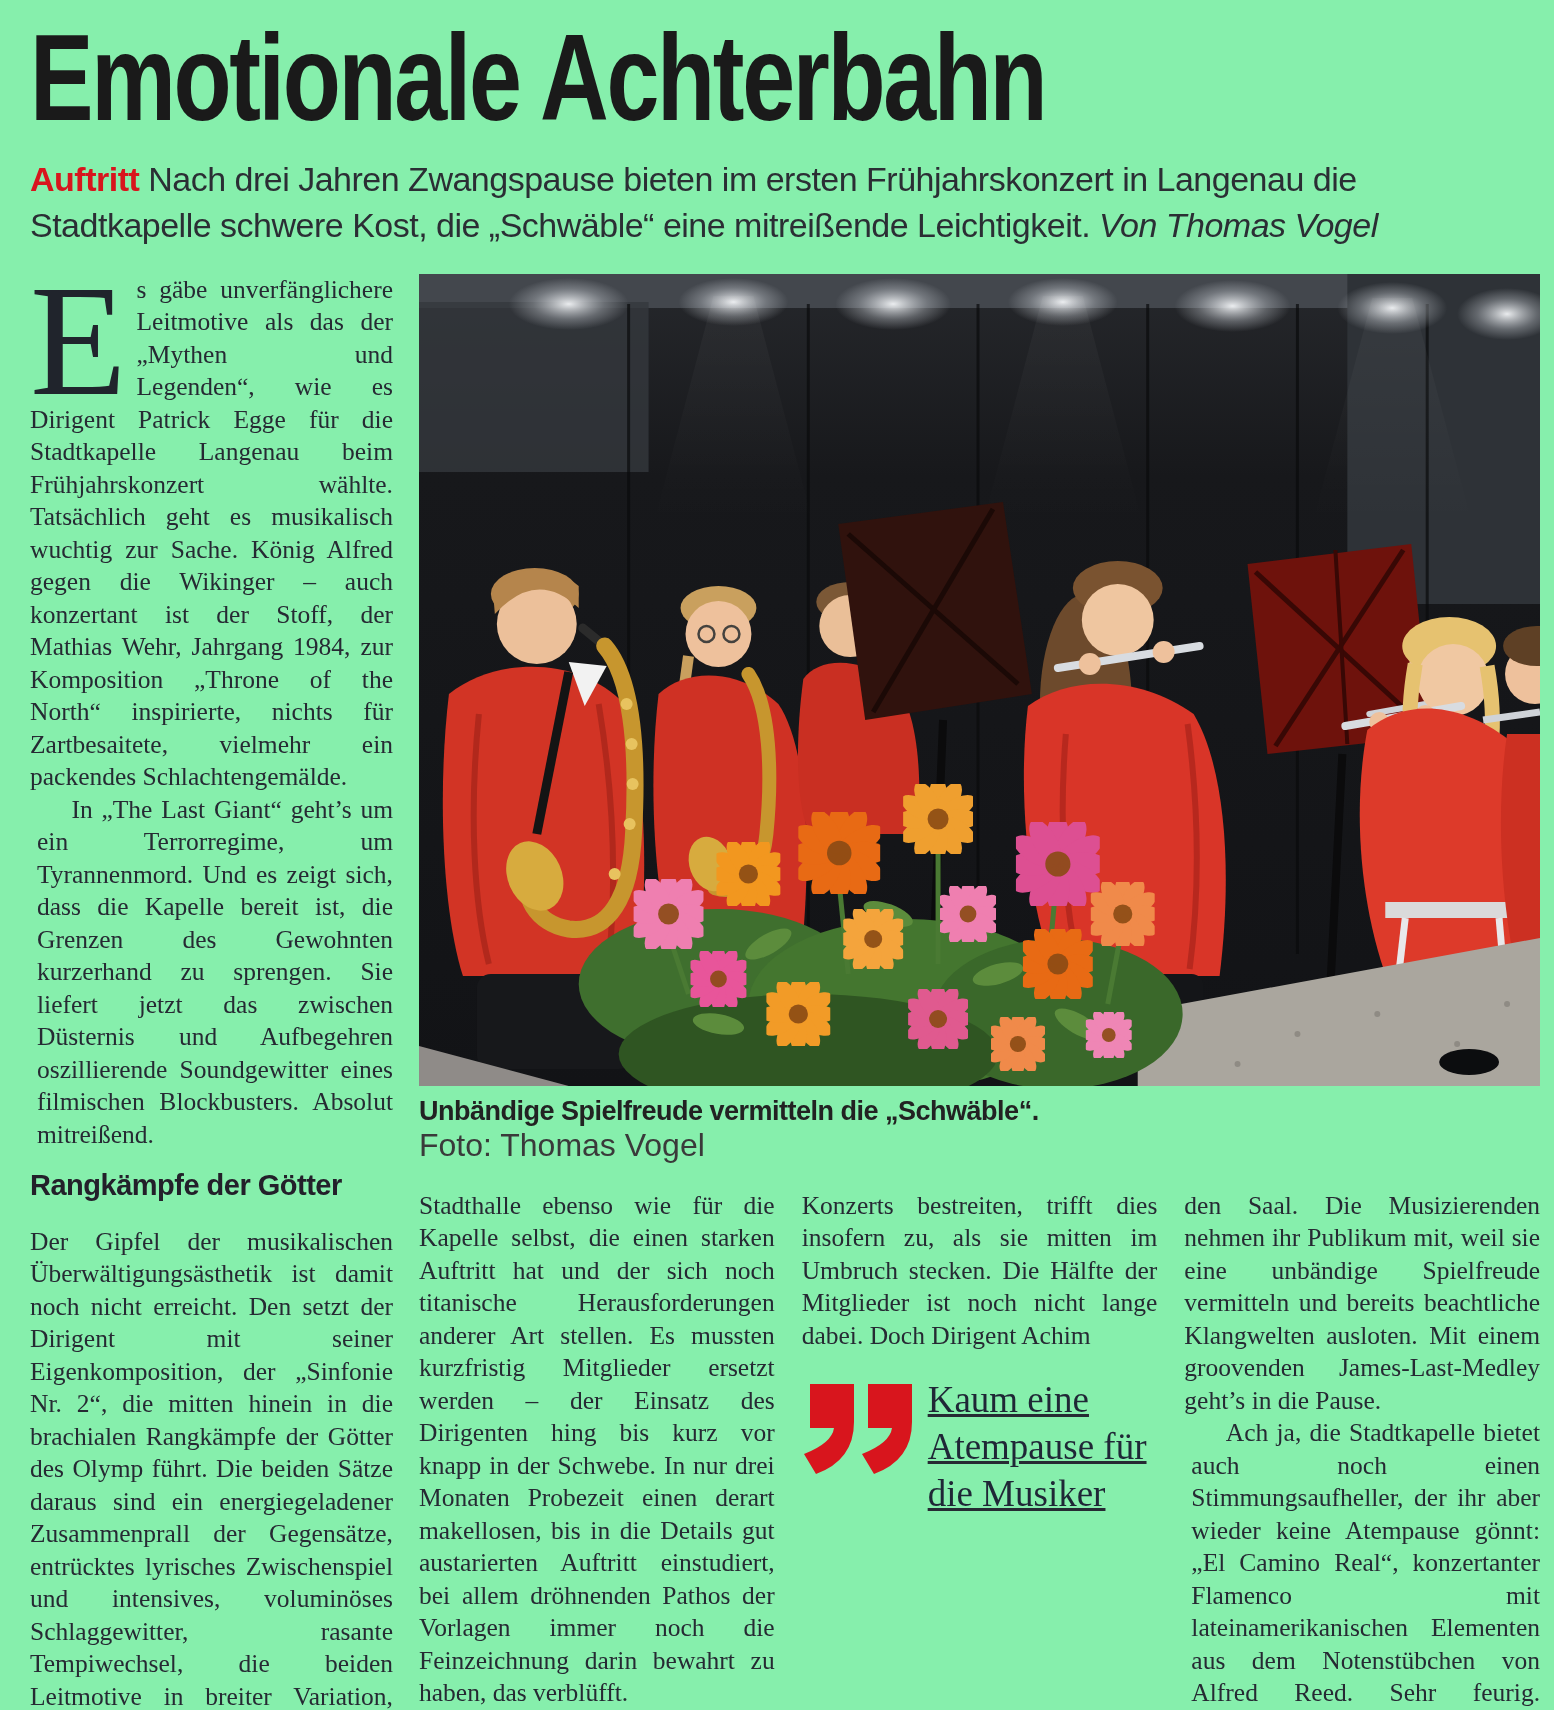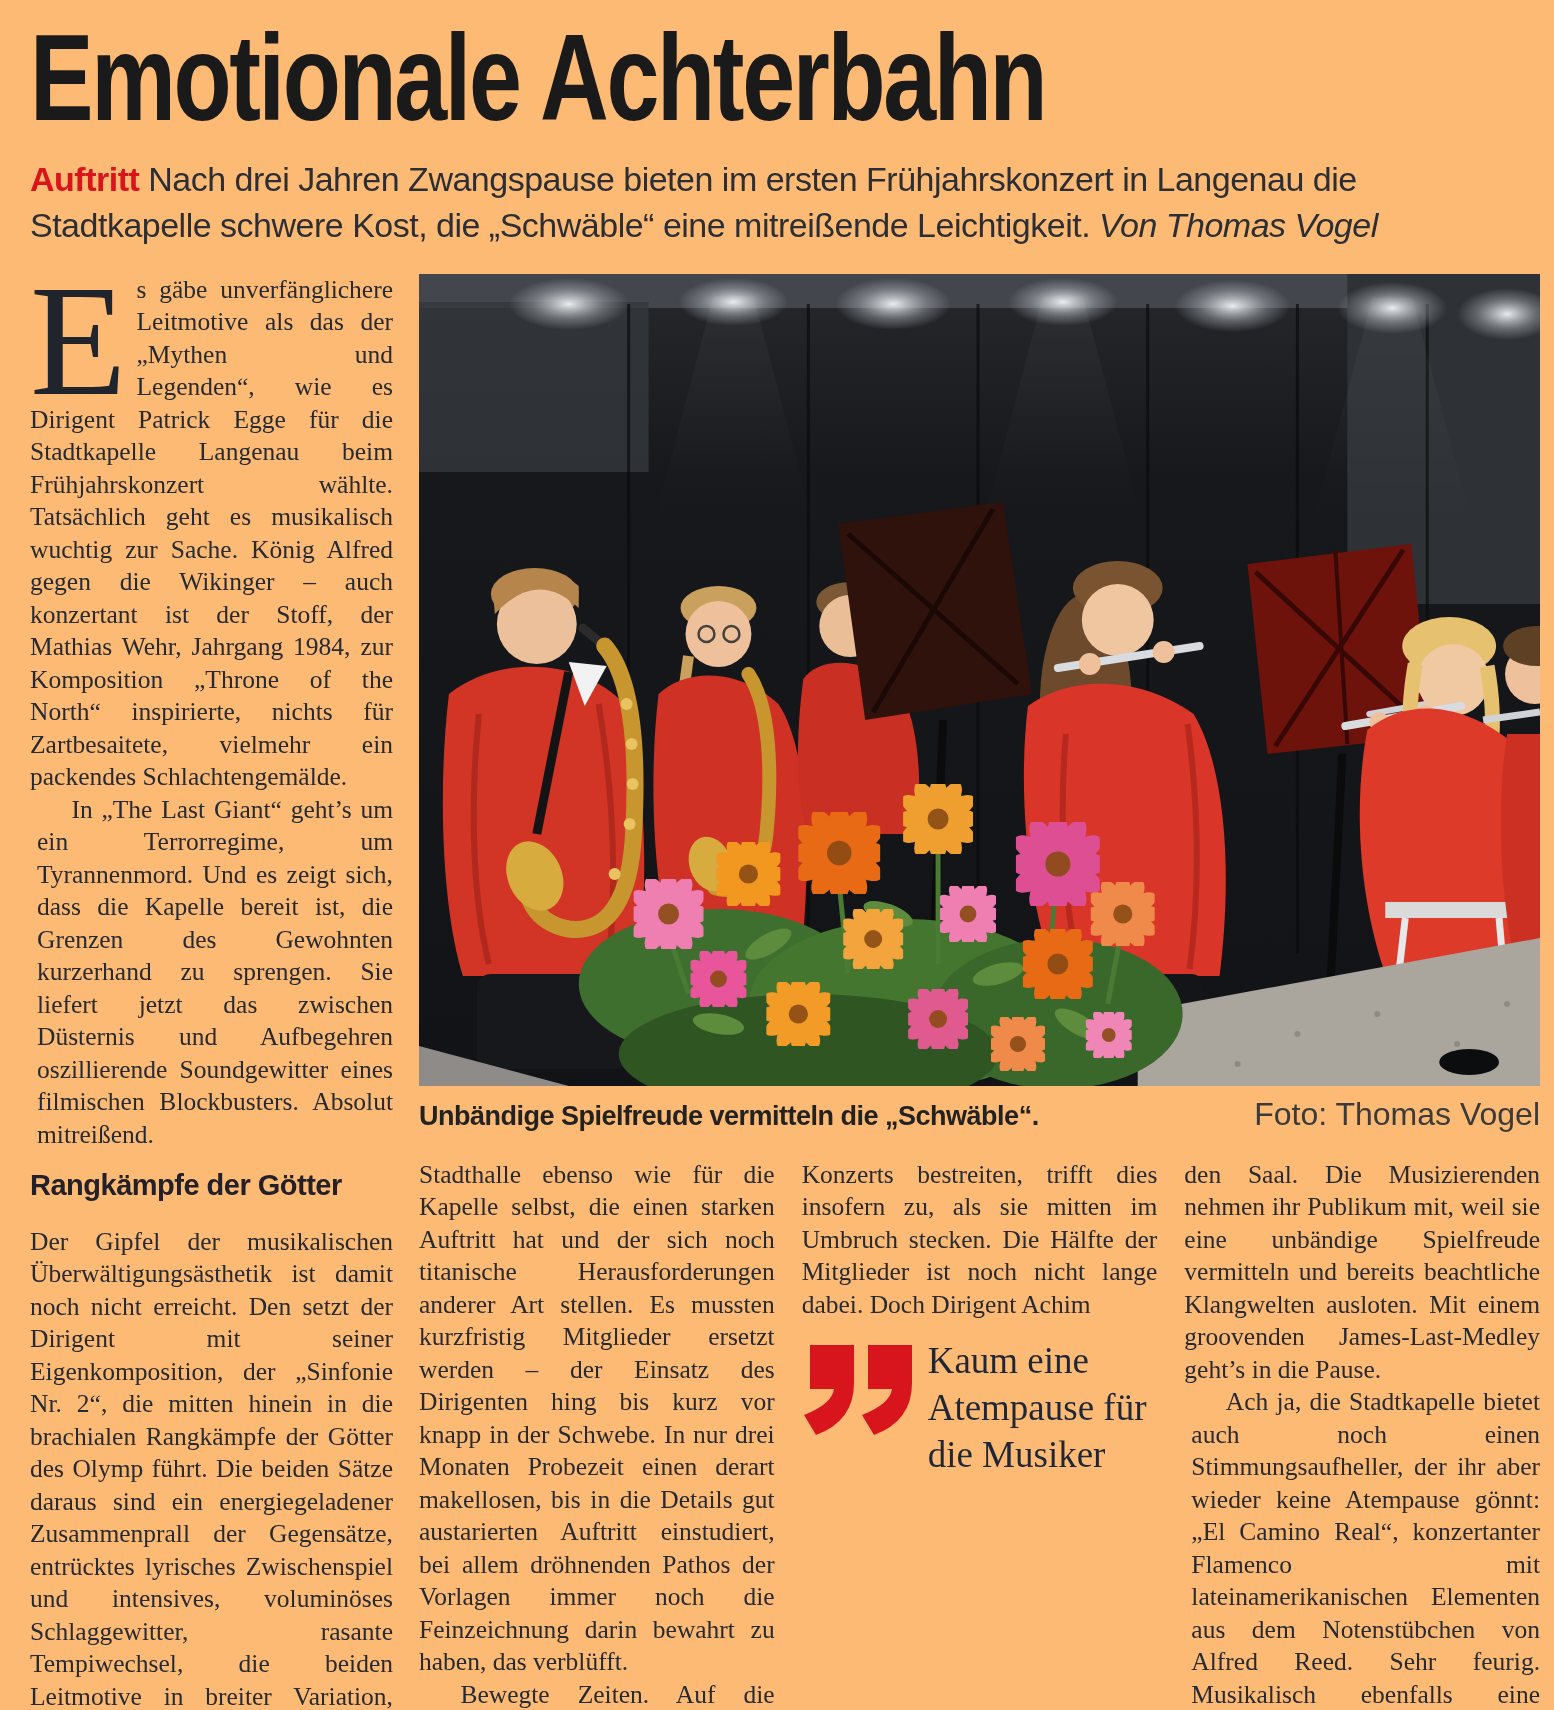--- a/index.html
+++ b/index.html
@@ -1,18 +1,18 @@
 <!DOCTYPE html>
 <html lang="de"><head>
 <meta charset="utf-8">
 <style>
   * { margin:0; padding:0; box-sizing:border-box; }
   html,body { background:#ffffff; }
   .page {
-    position:relative; width:1554px; height:1710px; background:#fdba74;
+    position:relative; width:1554px; height:1710px; background:#86efac;
     overflow:hidden; font-family:"Liberation Serif", serif; color:#262a33;
   }
   .inner { padding:16px 14px 0 30px; }
 
   
   .headline {
     font-family:"Liberation Sans", sans-serif; font-weight:900;
     font-size:122px; line-height:1.02; color:#1a1a1a; letter-spacing:-3px;
     transform:scaleX(0.78); transform-origin:left top; white-space:nowrap;
   }
@@ -41,31 +41,31 @@
   }
   .subhead {
     font-family:"Liberation Sans", sans-serif; font-weight:700;
     font-size:29px; color:#23202a; margin:18px 0 24px; letter-spacing:-0.5px;
   }
 
   
   .photo { width:100%; height:812px; display:block; }
   .caption-row {
     display:flex; justify-content:space-between; align-items:baseline;
-    margin:10px 0 26px; font-family:"Liberation Sans", sans-serif;
+    margin:10px 0 26px; font-family:"Liberation Sans", sans-serif;flex-direction:column;
   }
   .caption { font-weight:700; font-size:27px; color:#222; letter-spacing:-0.5px; }
   .credit { font-size:32px; color:#3a3a3a; }
 
   
   .bottom-cols { display:flex; gap:27px; }
   .bcol { flex:1; min-width:0; }
 
   
-  .pullquote { margin:16px 0 20px; overflow:hidden; }
+  .pullquote { margin:24px 0 20px; overflow:hidden;text-decoration:underline; }
   .pq-mark { float:left; width:120px; height:94px; margin:6px 6px 0 0; }
   .pq-text {
     font-size:37px; line-height:47px; color:#1f2736; text-align:left;
     font-family:"Liberation Serif", serif; hyphens:manual;
   }
 </style>
 </head>
 <body>
 
 <div class="page">

